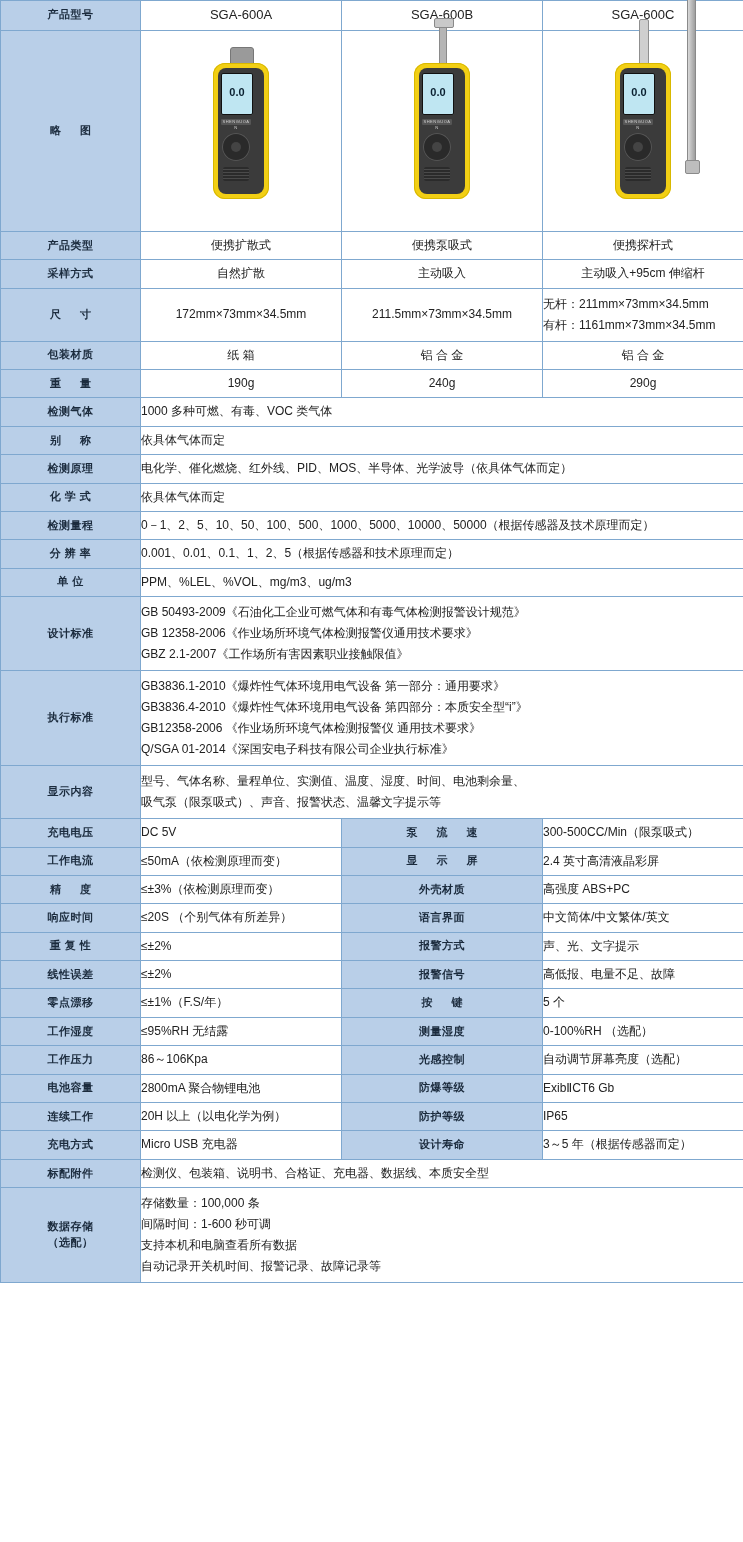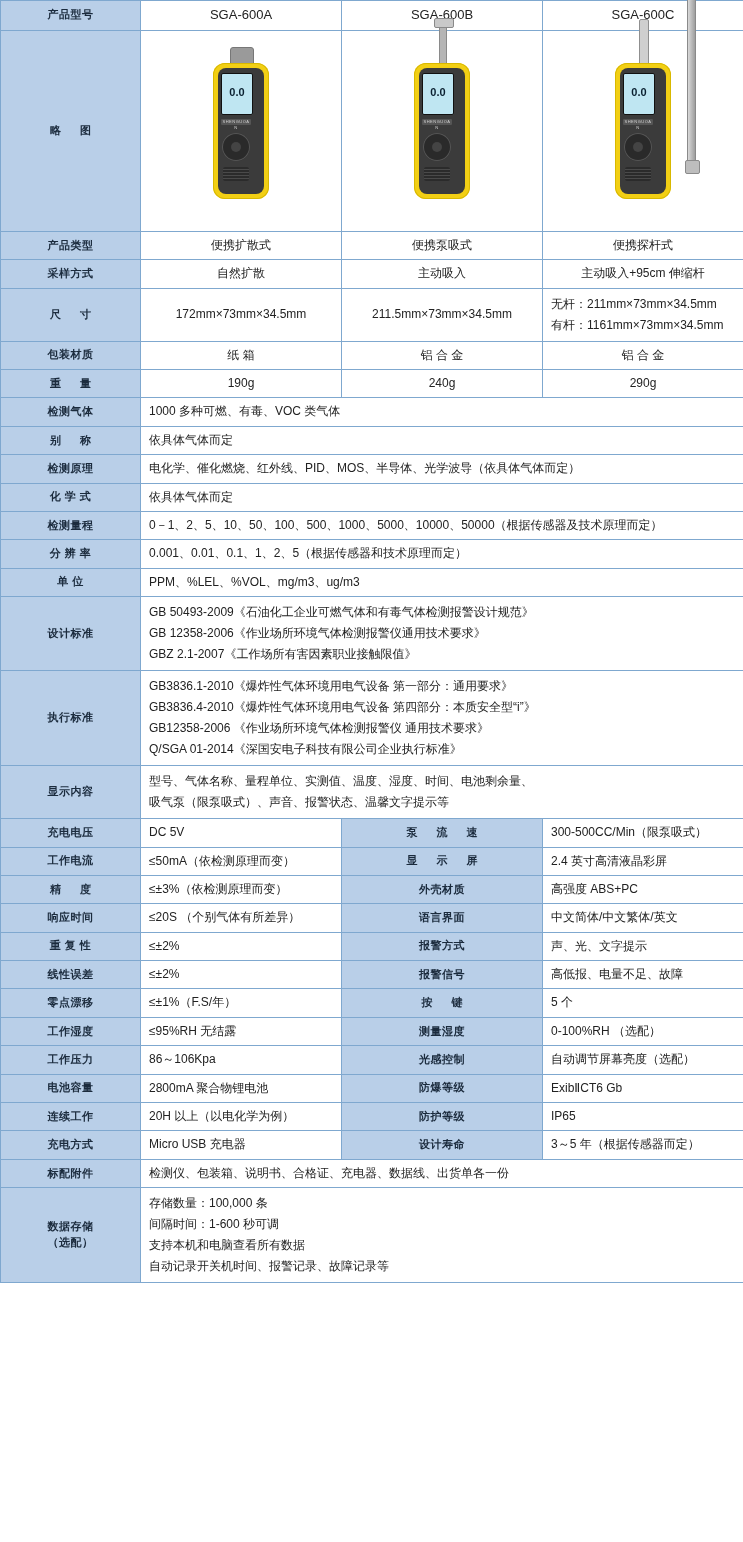--- a/index.html
+++ b/index.html
@@ -28,21 +28,21 @@
     font-weight:bold;
     color:#1b2b3d;
     font-size:11px;
     letter-spacing:0.5px;
   }
   .lbl.sp{letter-spacing:8px;text-indent:8px;}
   .val{
     background:#ffffff;
     text-align:center;
   }
-  .val.left{text-align:left;padding-left:8px;}
+  .val.left{text-align:left;padding-left:0;}
   .val.left.multi{line-height:1.75;}
   .model{
     background:#ffffff;
     text-align:center;
     font-size:13px;
     color:#222;
     margin-left:35px;
   }
   .imgcell{background:#ffffff;height:200px;text-align:center;vertical-align:middle;padding:0;}
   
@@ -325,21 +325,21 @@
     </tr>
     <tr>
       <td class="lbl">充电方式</td>
       <td class="val left">Micro USB 充电器</td>
       <td class="lbl">设计寿命</td>
       <td class="val left">3～5 年（根据传感器而定）</td>
     </tr>
 
     <tr>
       <td class="lbl">标配附件</td>
-      <td class="val left" colspan="3">检测仪、包装箱、说明书、合格证、充电器、数据线、出货单各一份</td>
+      <td class="val left" colspan="3">检测仪、包装箱、说明书、合格证、充电器、数据线、本质安全型</td>
     </tr>
     <tr>
       <td class="lbl" style="white-space:pre-line;">数据存储
 （选配）</td>
       <td class="val left multi" colspan="3" style="white-space:pre-line;">存储数量：100,000 条
 间隔时间：1-600 秒可调
 支持本机和电脑查看所有数据
 自动记录开关机时间、报警记录、故障记录等</td>
     </tr>
 

